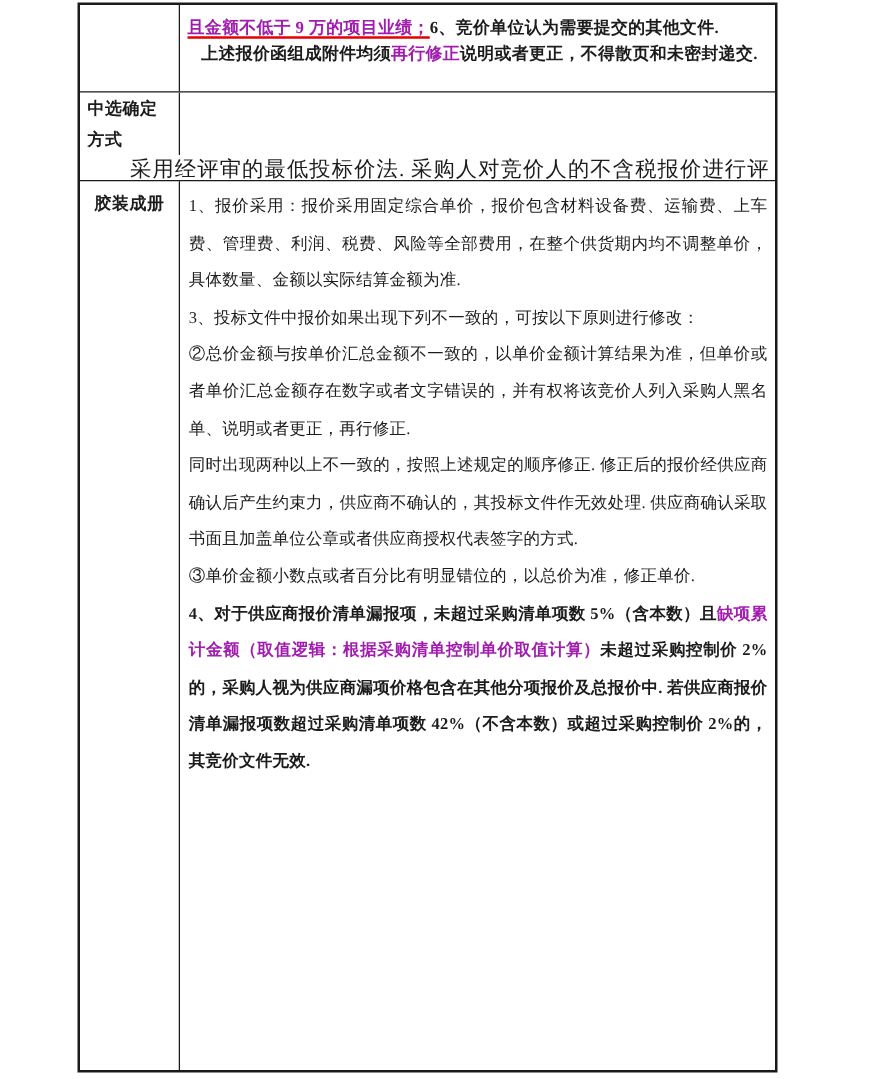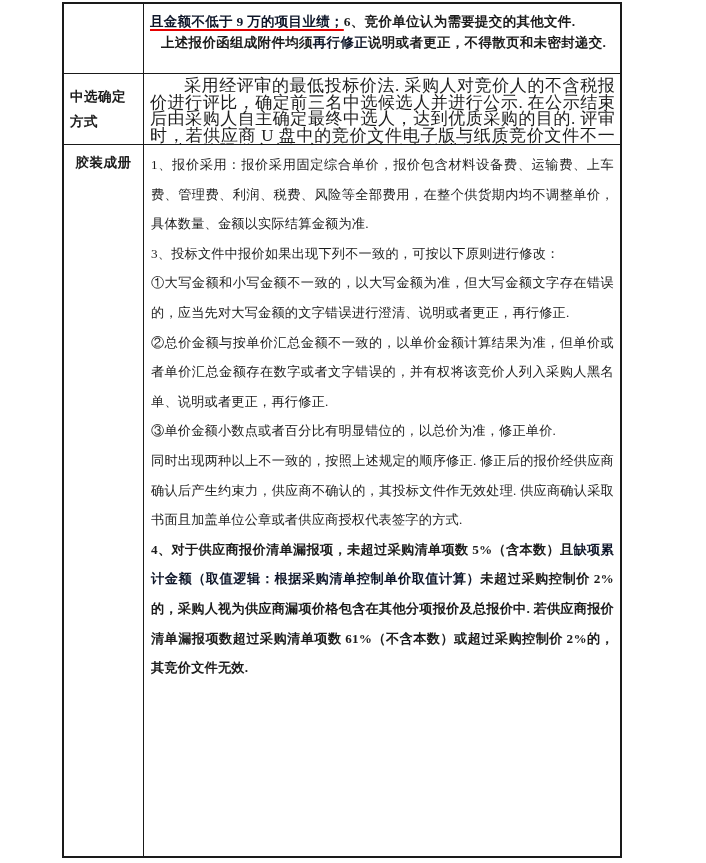--- a/index.html
+++ b/index.html
@@ -15,21 +15,21 @@
     position:absolute;left:62px;top:2px;
     width:560px;height:856px;
     border:2px solid #1a1a1a;
     box-sizing:border-box;
     display:flex;flex-direction:column;
     background:#ffffff;
   }
   .row{display:flex;box-sizing:border-box;}
   .row + .row{border-top:1.5px solid #1a1a1a;}
   .row1{height:69px;}
-  .row2{height:71px;}
+  .row2{height:71px;flex-direction:column;}
   .row3{flex:1;}
   .hcell{
     width:80px;flex-shrink:0;
     border-right:1.5px solid #1a1a1a;
     box-sizing:border-box;
     overflow:hidden;
   }
   .ccell{flex:1;box-sizing:border-box;overflow:hidden;}
 
   
@@ -40,21 +40,21 @@
   .h2{display:flex;align-items:center;padding:0 4px 0 6px;font-weight:700;font-size:13.5px;line-height:25px;letter-spacing:0.5px;}
   .r2{padding:4px 5px 0 6px;font-size:17px;line-height:16.5px;text-align:justify;letter-spacing:0.2px;}
   .r2 p{margin:0;text-indent:2em;}
 
   
   .h3{padding:9px 4px 0 4px;text-align:center;font-weight:700;font-size:13.5px;letter-spacing:0.5px;}
   .r3{padding:5px 6px 0 7px;font-size:13.2px;line-height:29.6px;text-align:justify;letter-spacing:0.2px;}
   .r3 p{margin:0;}
   .p-bold{font-weight:700;}
 
-  .red{color:#0f172a;}
+  .red{color:#a21caf;}
   .u-red{text-decoration:underline;text-decoration-color:#e60000;text-decoration-thickness:1.5px;text-underline-offset:3px;}
 </style>
 </head>
 <body>
 
 <div class="page">
   <div class="doc-table">
 
     <div class="row row1">
       <div class="hcell"></div>
@@ -73,22 +73,21 @@
       </div>
     </div>
 
     <div class="row row3">
       <div class="hcell h3">
         <span>胶装成册</span>
       </div>
       <div class="ccell r3">
         <p>1、报价采用：报价采用固定综合单价，报价包含材料设备费、运输费、上车费、管理费、利润、税费、风险等全部费用，在整个供货期内均不调整单价，具体数量、金额以实际结算金额为准.</p>
         <p>3、投标文件中报价如果出现下列不一致的，可按以下原则进行修改：</p>
-        <p>①大写金额和小写金额不一致的，以大写金额为准，但大写金额文字存在错误的，应当先对大写金额的文字错误进行澄清、说明或者更正，再行修正.</p>
         <p>②总价金额与按单价汇总金额不一致的，以单价金额计算结果为准，但单价或者单价汇总金额存在数字或者文字错误的，并有权将该竞价人列入采购人黑名单、说明或者更正，再行修正.</p>
+        <p>同时出现两种以上不一致的，按照上述规定的顺序修正. 修正后的报价经供应商确认后产生约束力，供应商不确认的，其投标文件作无效处理. 供应商确认采取书面且加盖单位公章或者供应商授权代表签字的方式.</p>
         <p>③单价金额小数点或者百分比有明显错位的，以总价为准，修正单价.</p>
-        <p>同时出现两种以上不一致的，按照上述规定的顺序修正. 修正后的报价经供应商确认后产生约束力，供应商不确认的，其投标文件作无效处理. 供应商确认采取书面且加盖单位公章或者供应商授权代表签字的方式.</p>
-        <p class="p-bold"><span>4、对于供应商报价清单漏报项，未超过采购清单项数 5%（含本数）且</span><span class="red">缺项累计金额（取值逻辑：根据采购清单控制单价取值计算）</span><span>未超过采购控制价 2%的，采购人视为供应商漏项价格包含在其他分项报价及总报价中. 若供应商报价清单漏报项数超过采购清单项数 61%（不含本数）或超过采购控制价 2%的，其竞价文件无效.</span></p>
+        <p class="p-bold"><span>4、对于供应商报价清单漏报项，未超过采购清单项数 5%（含本数）且</span><span class="red">缺项累计金额（取值逻辑：根据采购清单控制单价取值计算）</span><span>未超过采购控制价 2%的，采购人视为供应商漏项价格包含在其他分项报价及总报价中. 若供应商报价清单漏报项数超过采购清单项数 42%（不含本数）或超过采购控制价 2%的，其竞价文件无效.</span></p>
       </div>
     </div>
 
   </div>
 </div>
 
 </body></html>

